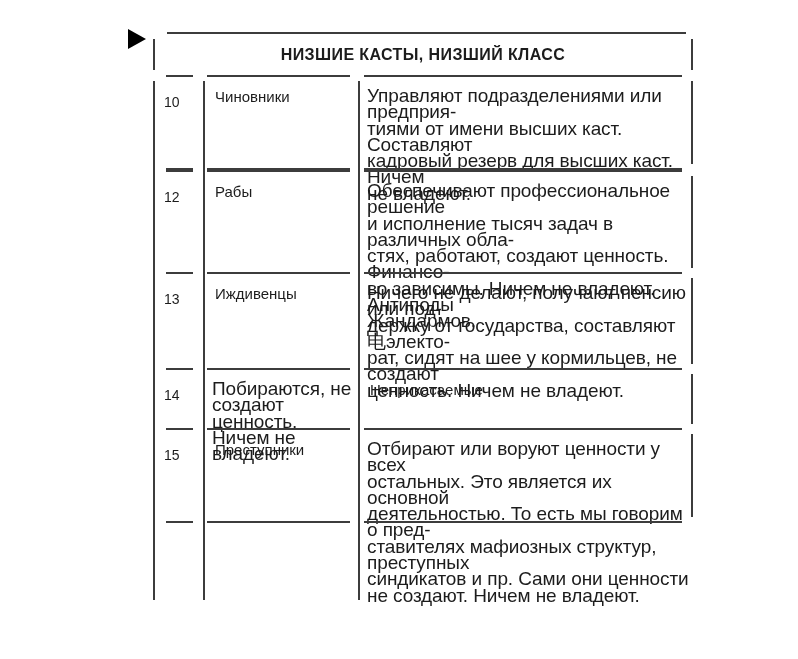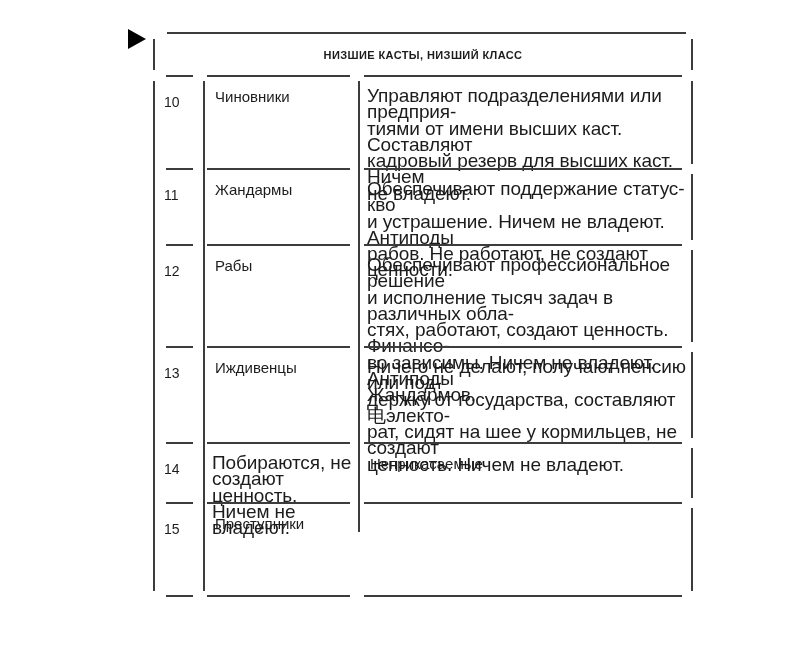--- a/index.html
+++ b/index.html
@@ -33,21 +33,21 @@
   .hdr{
     position:relative;height:41px;
     display:flex;align-items:center;justify-content:center;
   }
   .hdr::before,.hdr::after{
     content:"";position:absolute;top:5px;bottom:5px;width:2px;background:#3c3c3c;
   }
   .hdr::before{left:0;}
   .hdr::after{right:0;}
   .hdr .ttl{
-    font-weight:bold;font-size:11px;letter-spacing:0.4px;
+    font-weight:bold;font-size:16px;letter-spacing:0.4px;
   }
   
   .row{
     position:relative;
     display:grid;
     grid-template-columns:50px 155px 335px;
   }
   .row::after{
     content:"";position:absolute;top:4px;bottom:4px;right:0;width:2px;background:#3c3c3c;
   }
@@ -93,27 +93,20 @@
 кадровый резерв для высших каст. Ничем
 не владеют.</div>
     </div>
 
     <div class="rule">
         <i class="s1"></i>
         <i class="s2"></i>
         <i class="s3"></i>
       </div>
 
-    <div class="row" style="height:74px">
-      <div class="cell num">11</div>
-      <div class="cell name">Жандармы</div>
-      <div class="cell desc">Обеспечивают поддержание статус-кво
-и устрашение. Ничем не владеют. Антиподы
-рабов. Не работают, не создают ценности.</div>
-    </div>
 
     <div class="rule">
         <i class="s1"></i>
         <i class="s2"></i>
         <i class="s3"></i>
       </div>
 
     <div class="row" style="height:100px">
       <div class="cell num">12</div>
       <div class="cell name">Рабы</div>
@@ -154,20 +147,26 @@
 
     <div class="rule">
         <i class="s1"></i>
         <i class="s2"></i>
         <i class="s3"></i>
       </div>
 
     <div class="row" style="height:91px">
       <div class="cell num">15</div>
       <div class="cell name">Преступники</div>
+      <div class="cell desc">Отбирают или воруют ценности у всех
+остальных. Это является их основной
+деятельностью. То есть мы говорим о пред-
+ставителях мафиозных структур, преступных
+синдикатов и пр. Сами они ценности
+не создают. Ничем не владеют.</div>
     </div>
 
     <div class="rule">
         <i class="s1"></i>
         <i class="s2"></i>
         <i class="s3"></i>
       </div>
 
   </div>
 </div>

